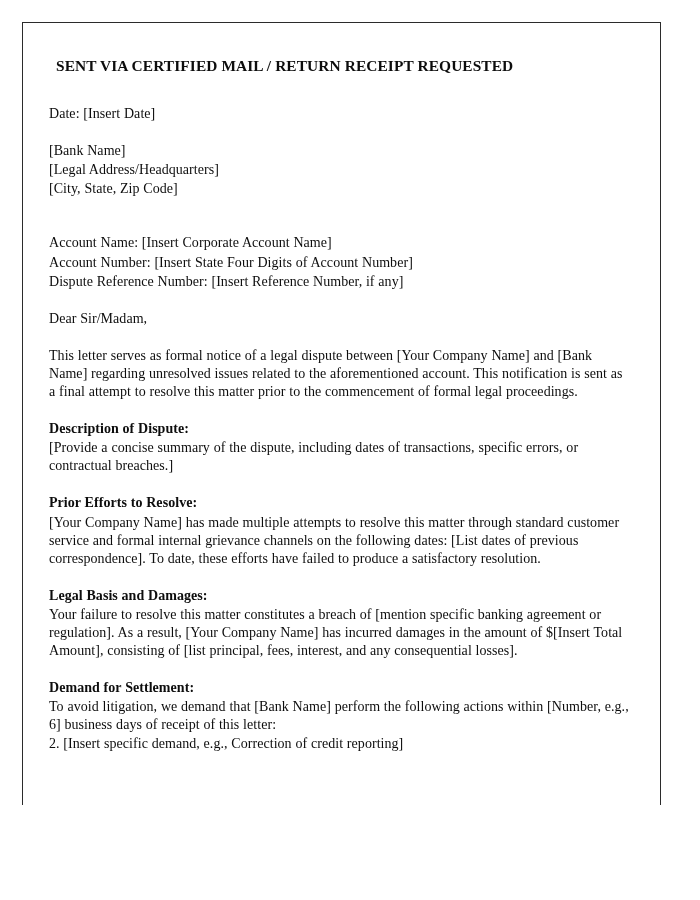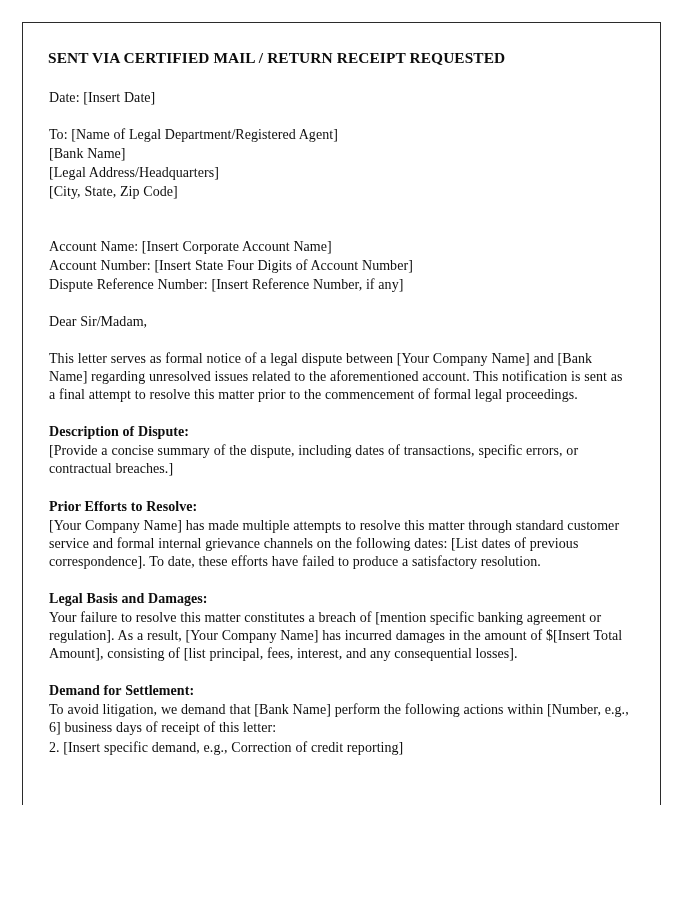--- a/index.html
+++ b/index.html
@@ -52,21 +52,21 @@
   }
 
   .doc-heading {
     font-weight: bold;
   }
 
   .doc-title {
     font-size: 15.4px;
     line-height: 18.1px;
     font-weight: bold;
-    margin: 0;
+    margin: 8px;
     letter-spacing: 0.1px;
   }
 
   .doc-para {
     text-align: left;
   }
   .gap-title   { height: 21px; }
   .gap-block   { height: 17px; }
   .gap-section { height: 17px; }
 
@@ -80,21 +80,20 @@
 
     <div class="doc-title">SENT VIA CERTIFIED MAIL / RETURN RECEIPT REQUESTED</div>
 
     <div class="gap-title"></div>
 
     <div class="doc-line">Date: [Insert Date]</div>
 
     <div class="gap-block"></div>
 
     <div class="lines">
-      <span class="doc-line">To: [Name of Legal Department/Registered Agent]</span>
       <span class="doc-line">[Bank Name]</span>
       <span class="doc-line">[Legal Address/Headquarters]</span>
       <span class="doc-line">[City, State, Zip Code]</span>
     </div>
 
     <div class="gap-block"></div>
 
 
     <div class="gap-block"></div>
 

